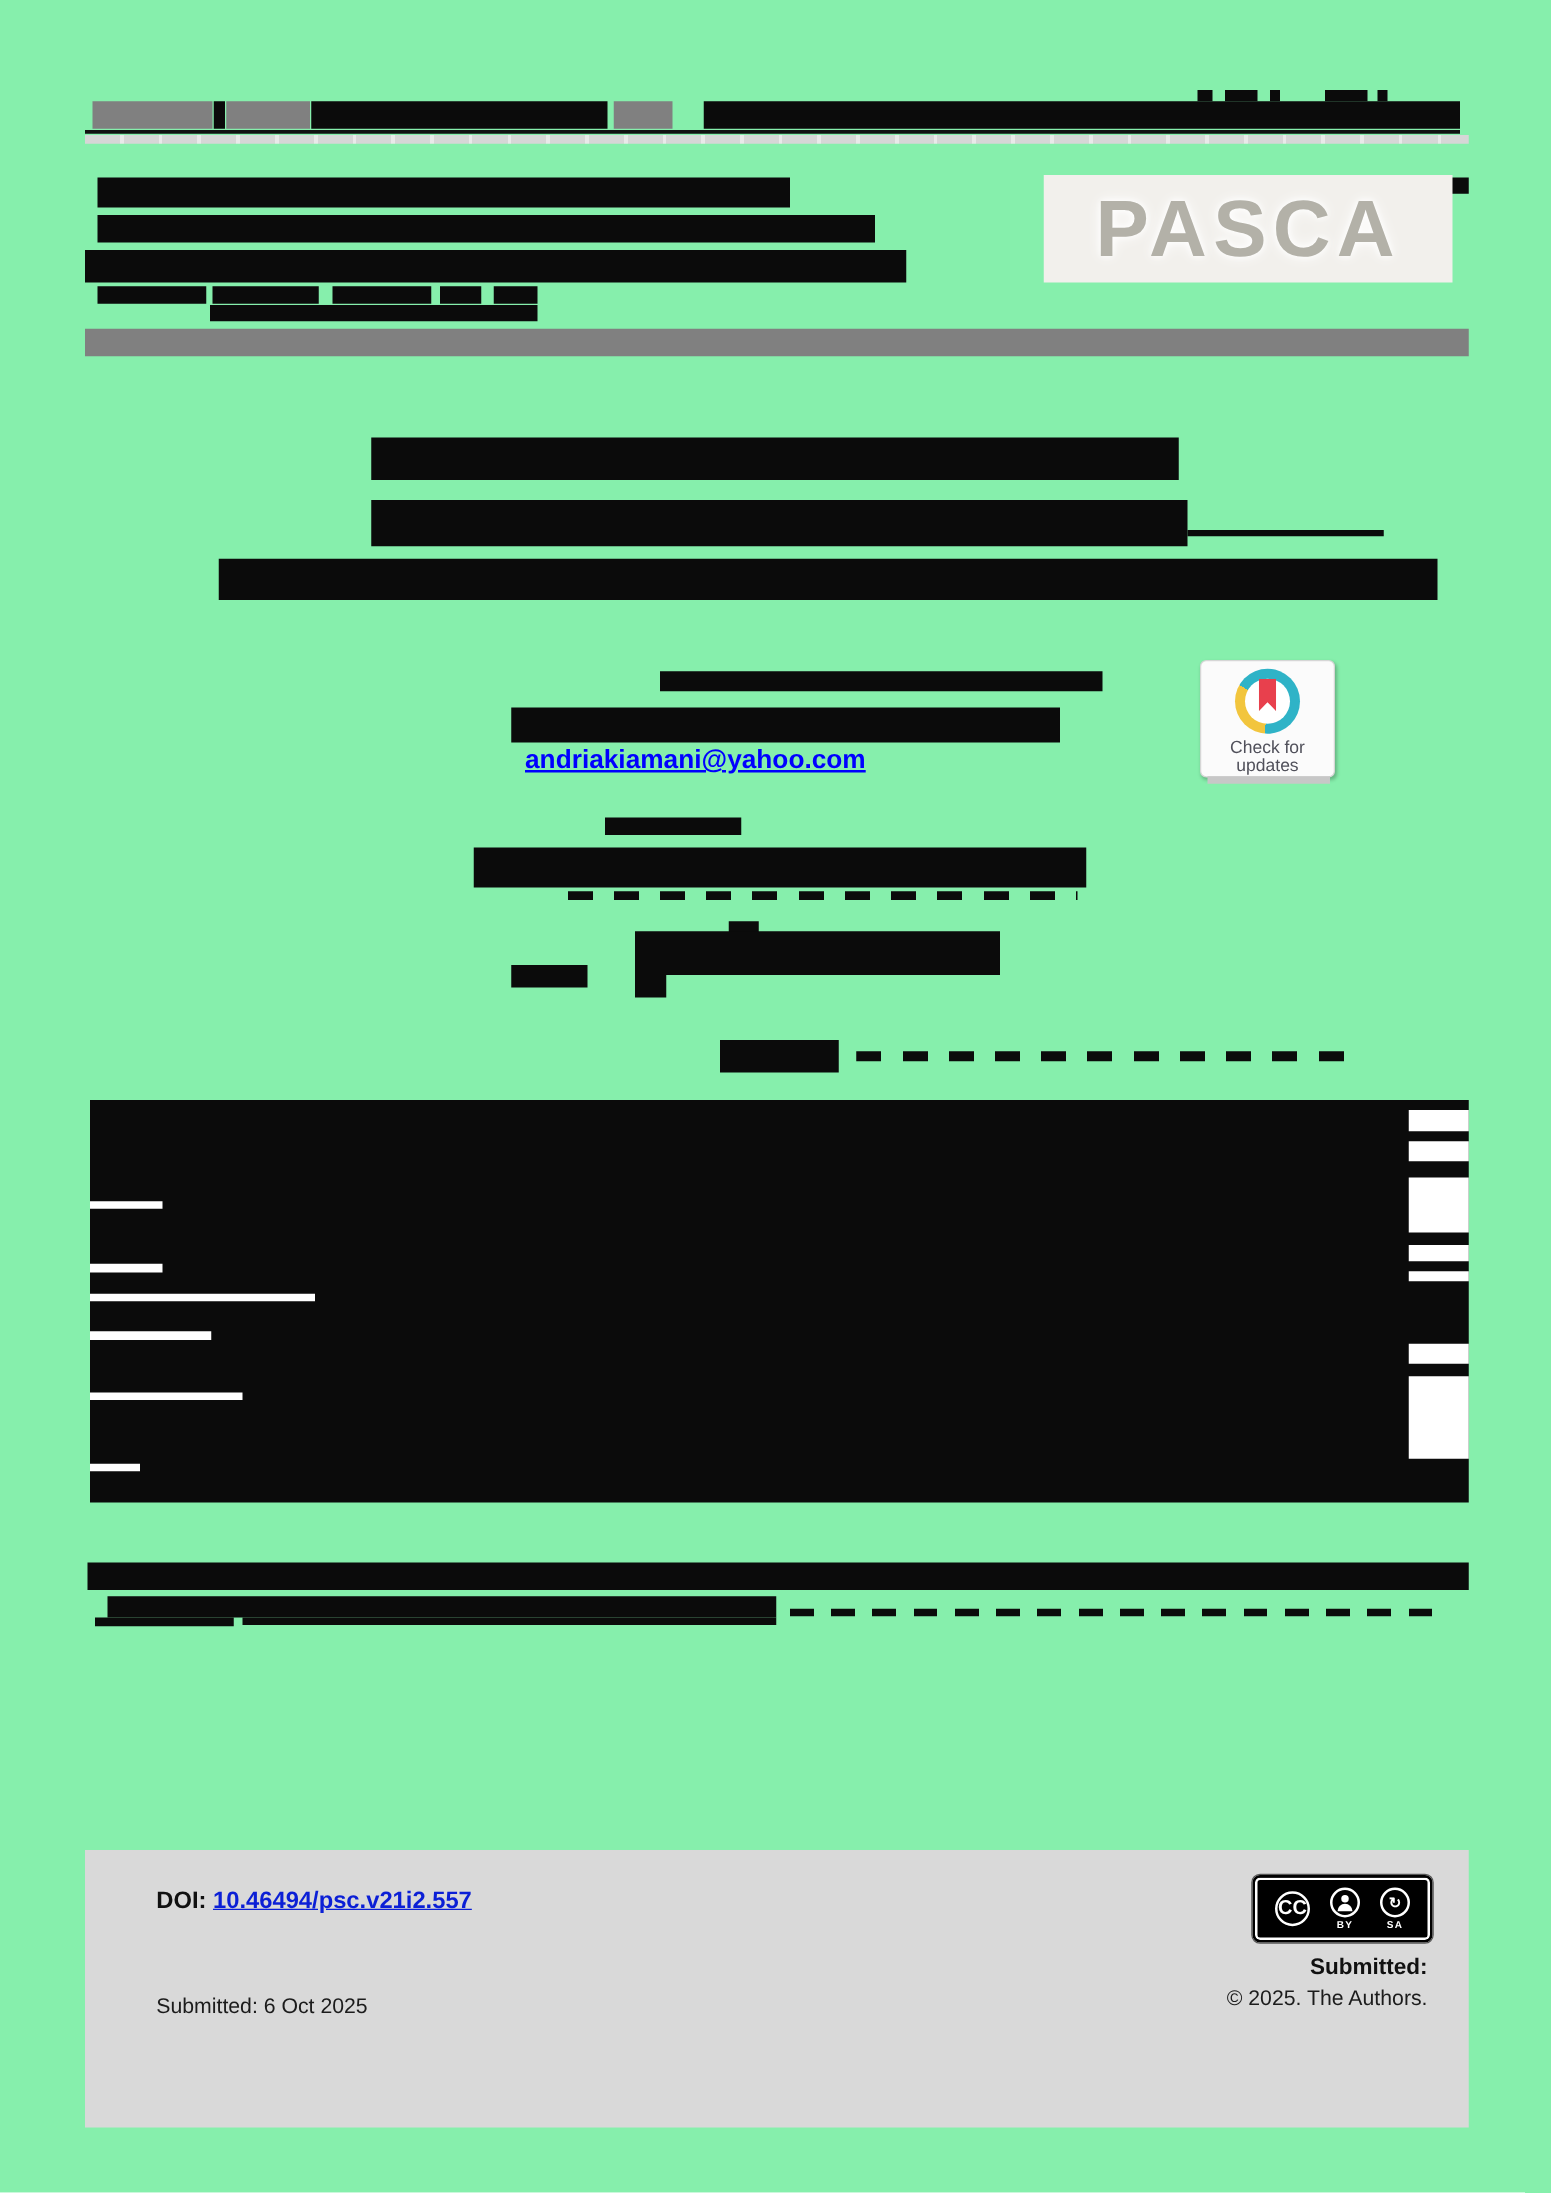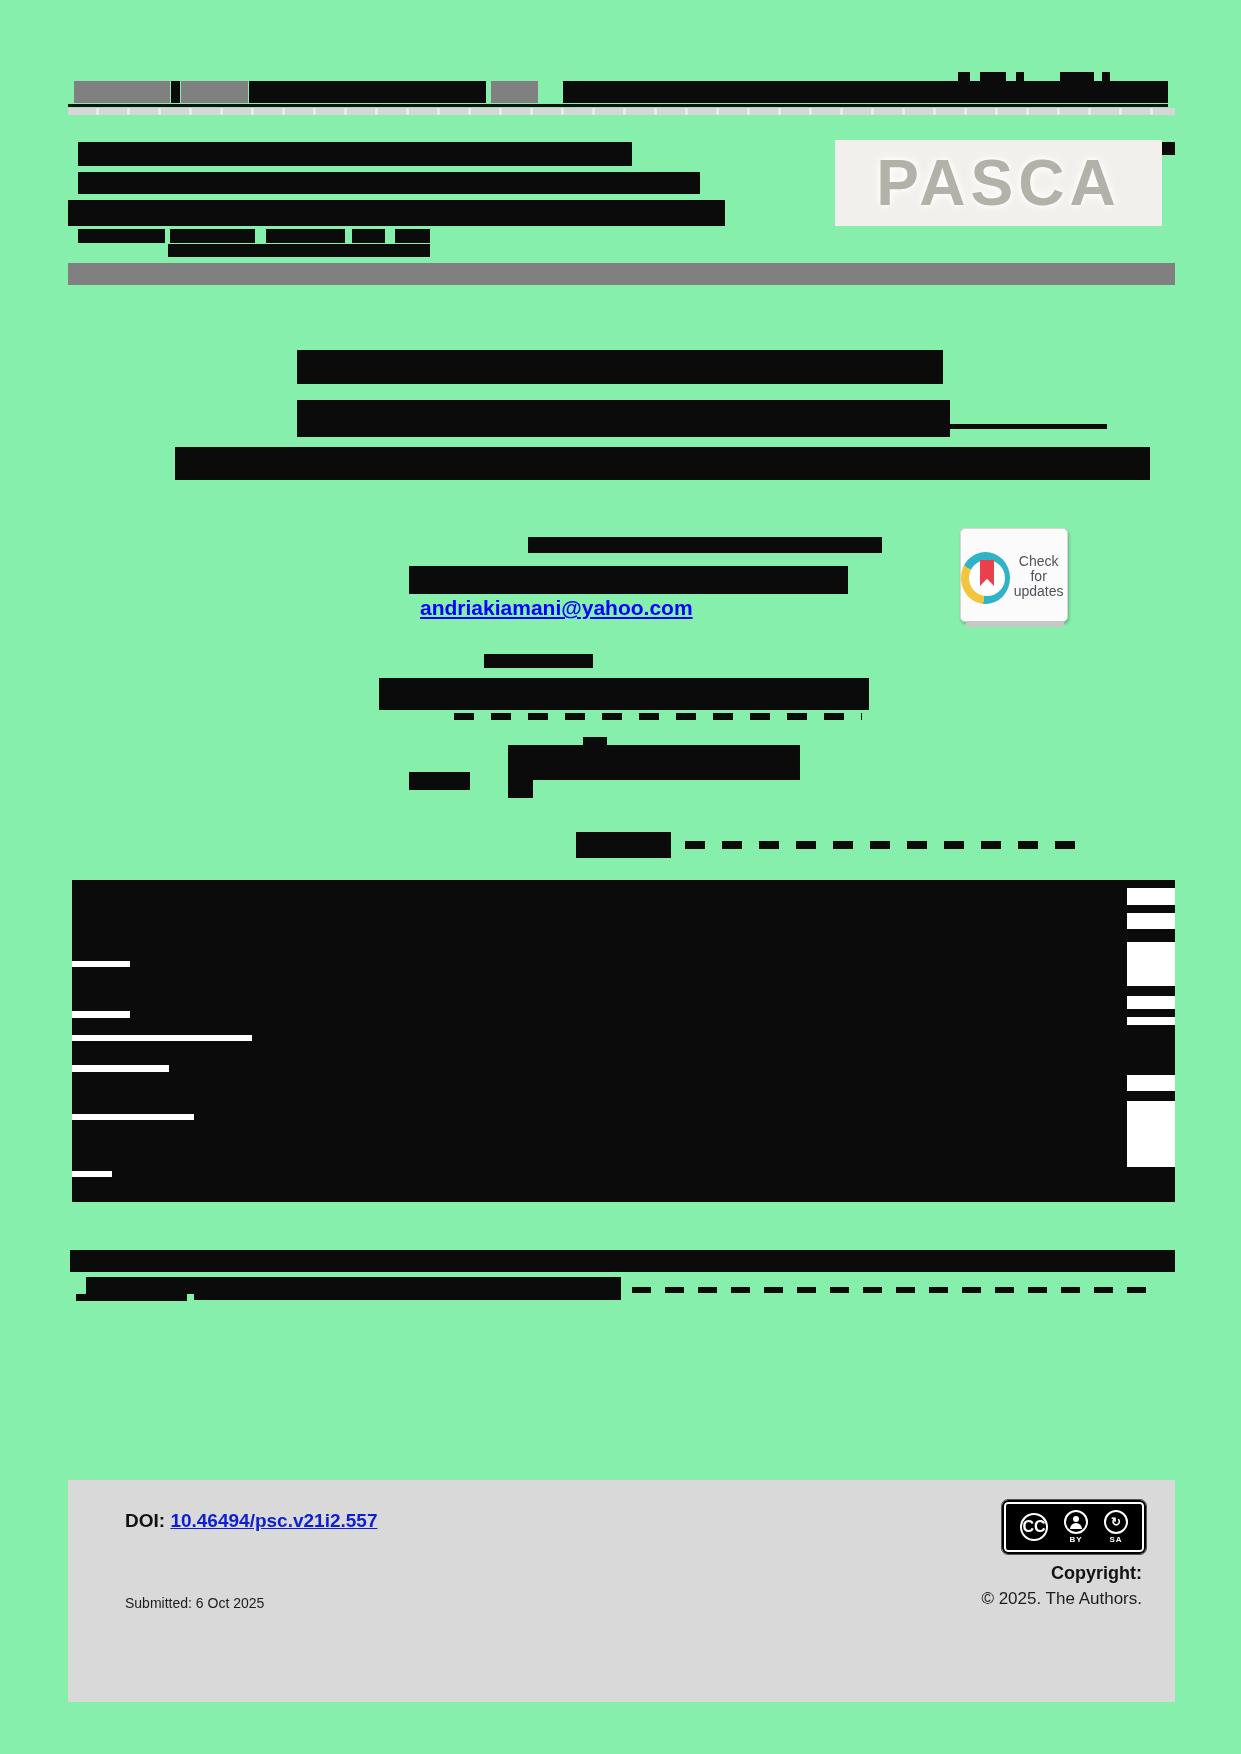--- a/index.html
+++ b/index.html
@@ -23,33 +23,33 @@
   
   .divider{position:absolute;left:68px;top:263px;width:1107px;height:22px;background:var(--divider_gray,#808080);}
 
   
   .email{position:absolute;left:420px;top:596px;width:400px;text-align:left;
          font-size:21px;font-weight:bold;color:var(--email_blue,#0000ff);text-decoration:underline;}
 
   
   .check-badge{position:absolute;left:960px;top:528px;width:106px;height:92px;background:#fbfbfb;
                border:1px solid #d6d6d6;border-radius:5px;box-shadow:1px 2px 3px rgba(0,0,0,.25);
-               display:flex;align-items:center;}
+               display:flex;flex-direction:column;align-items:center;}
   .check-ring{position:relative;width:52px;height:52px;border-radius:50%;margin-top:6px;
               background:conic-gradient(from -60deg,var(--badge_teal,#2fb3c7) 0 68%,var(--badge_yellow,#f2c53d) 68% 100%);}
   .check-ring-inner{position:absolute;left:8px;top:8px;width:36px;height:36px;border-radius:50%;background:#fff;}
   .bookmark{position:absolute;left:19px;top:8px;width:14px;height:26px;background:var(--badge_red,#e8404d);
             clip-path:polygon(0 0,100% 0,100% 100%,50% 72%,0 100%);box-shadow:0 1px 1px rgba(0,0,0,.2);}
   .check-text{margin-top:3px;font-size:14px;line-height:15px;color:#50505a;text-align:center;}
 
   
   .footer-box{position:absolute;left:68px;top:1480px;width:1107px;height:222px;background:var(--footer_bg,#d9d9d9);}
   .doi-line{position:absolute;left:57px;top:30px;font-size:19px;font-weight:bold;color:#111;}
   .doi-line a{color:var(--link_blue,#0000ee);text-decoration:underline;cursor:pointer;}
-  .submitted{position:absolute;left:57px;top:115px;font-size:14px;color:#1c1c1c;}
+  .submitted{position:absolute;left:57px;top:115px;font-size:17px;color:#1c1c1c;}
   .copyright-label{position:absolute;right:33px;top:83px;font-size:18px;font-weight:bold;color:#111;text-align:right;}
   .copyright-text{position:absolute;right:33px;top:109px;font-size:17px;color:#1c1c1c;text-align:right;}
 
   
   .cc-badge{position:absolute;left:934px;top:20px;width:140px;height:50px;background:#000;border:2px solid #000;
             outline:1px solid #555;border-radius:6px;box-shadow:inset 0 0 0 2px #fff;
             display:flex;align-items:center;justify-content:space-evenly;cursor:pointer;}
   .cc-circle{width:28px;height:28px;border:2px solid #fff;border-radius:50%;color:#fff;
              display:flex;align-items:center;justify-content:center;font-weight:bold;font-size:16px;box-sizing:border-box;}
   .cc-col{display:flex;flex-direction:column;align-items:center;}
@@ -167,21 +167,21 @@
     <div class="rx" style="left:76px;top:1294px;width:111px;height:7px;"></div>
     <div class="rx" style="left:194px;top:1294px;width:427px;height:6px;"></div>
   </div>
 
   <div class="footer-box">
     <div class="doi-line">
       <span>DOI: </span>
       <a>10.46494/psc.v21i2.557</a>
     </div>
     <div class="submitted">Submitted: 6 Oct 2025</div>
-    <div class="copyright-label">Copyright:</div>
+    <div class="copyright-label">Submitted:</div>
     <div class="copyright-text">© 2025. The Authors.</div>
 
     <div class="cc-badge">
       <span class="cc-circle">CC</span>
       <span class="cc-col">
         <span class="cc-circle">
           <span class="person-wrap">
             <span class="person-head"></span>
             <span class="person-body"></span>
           </span>

